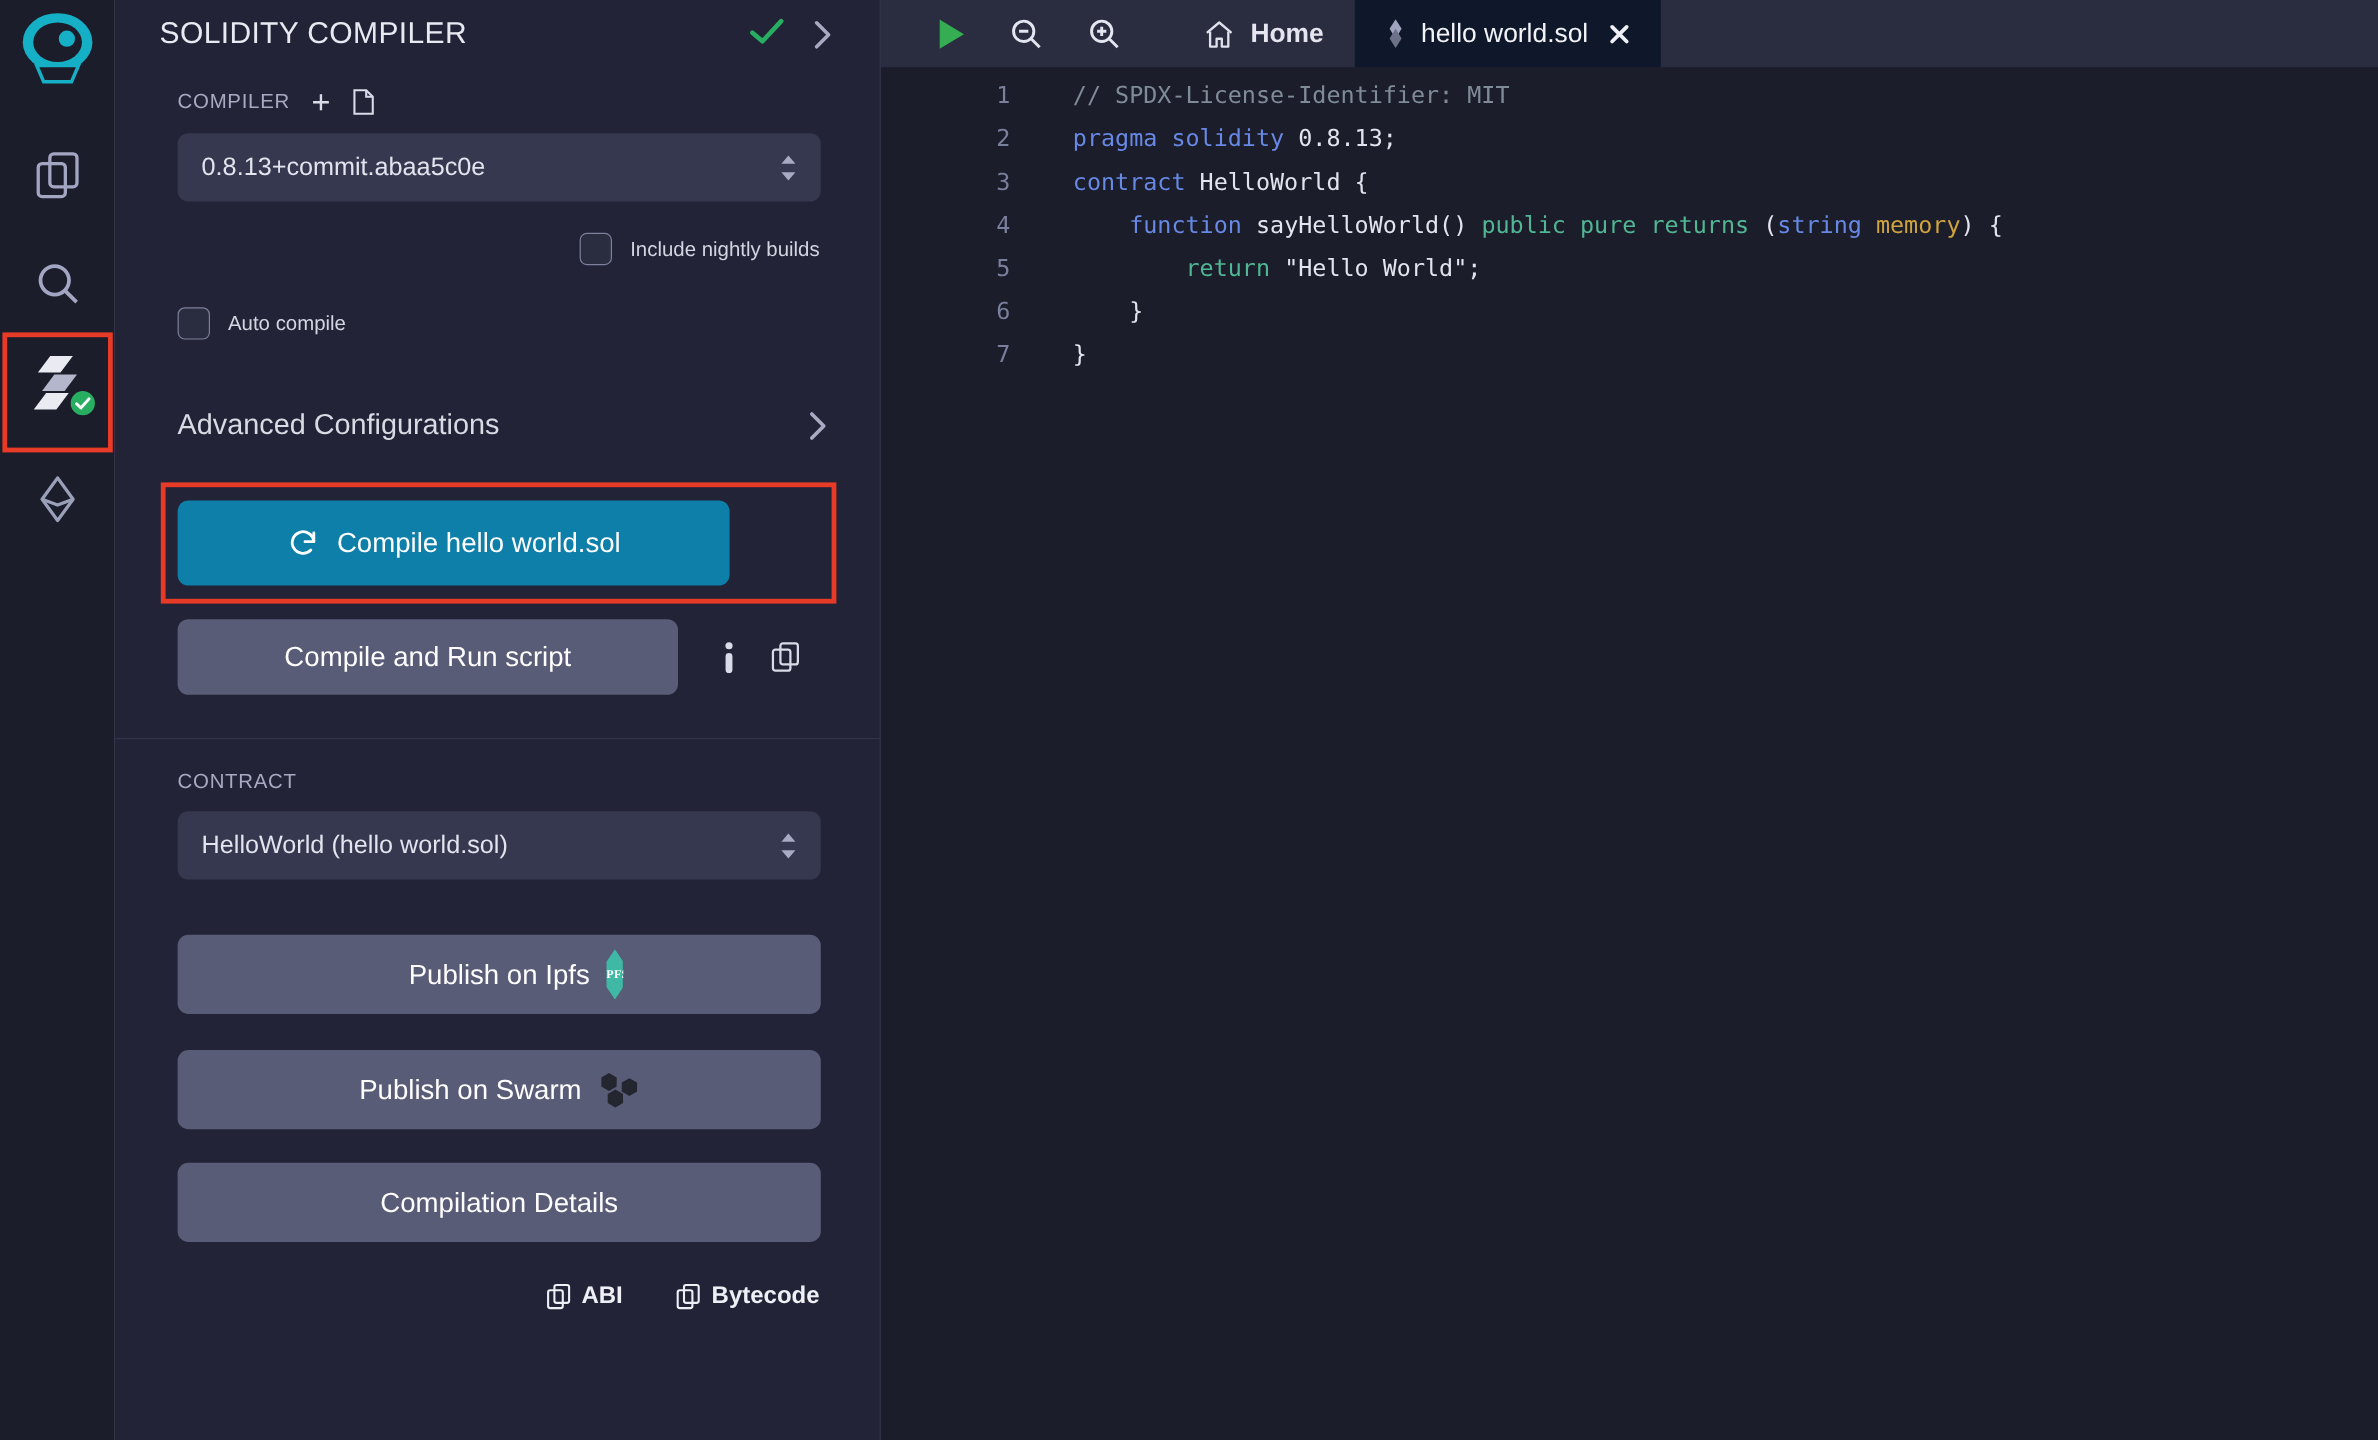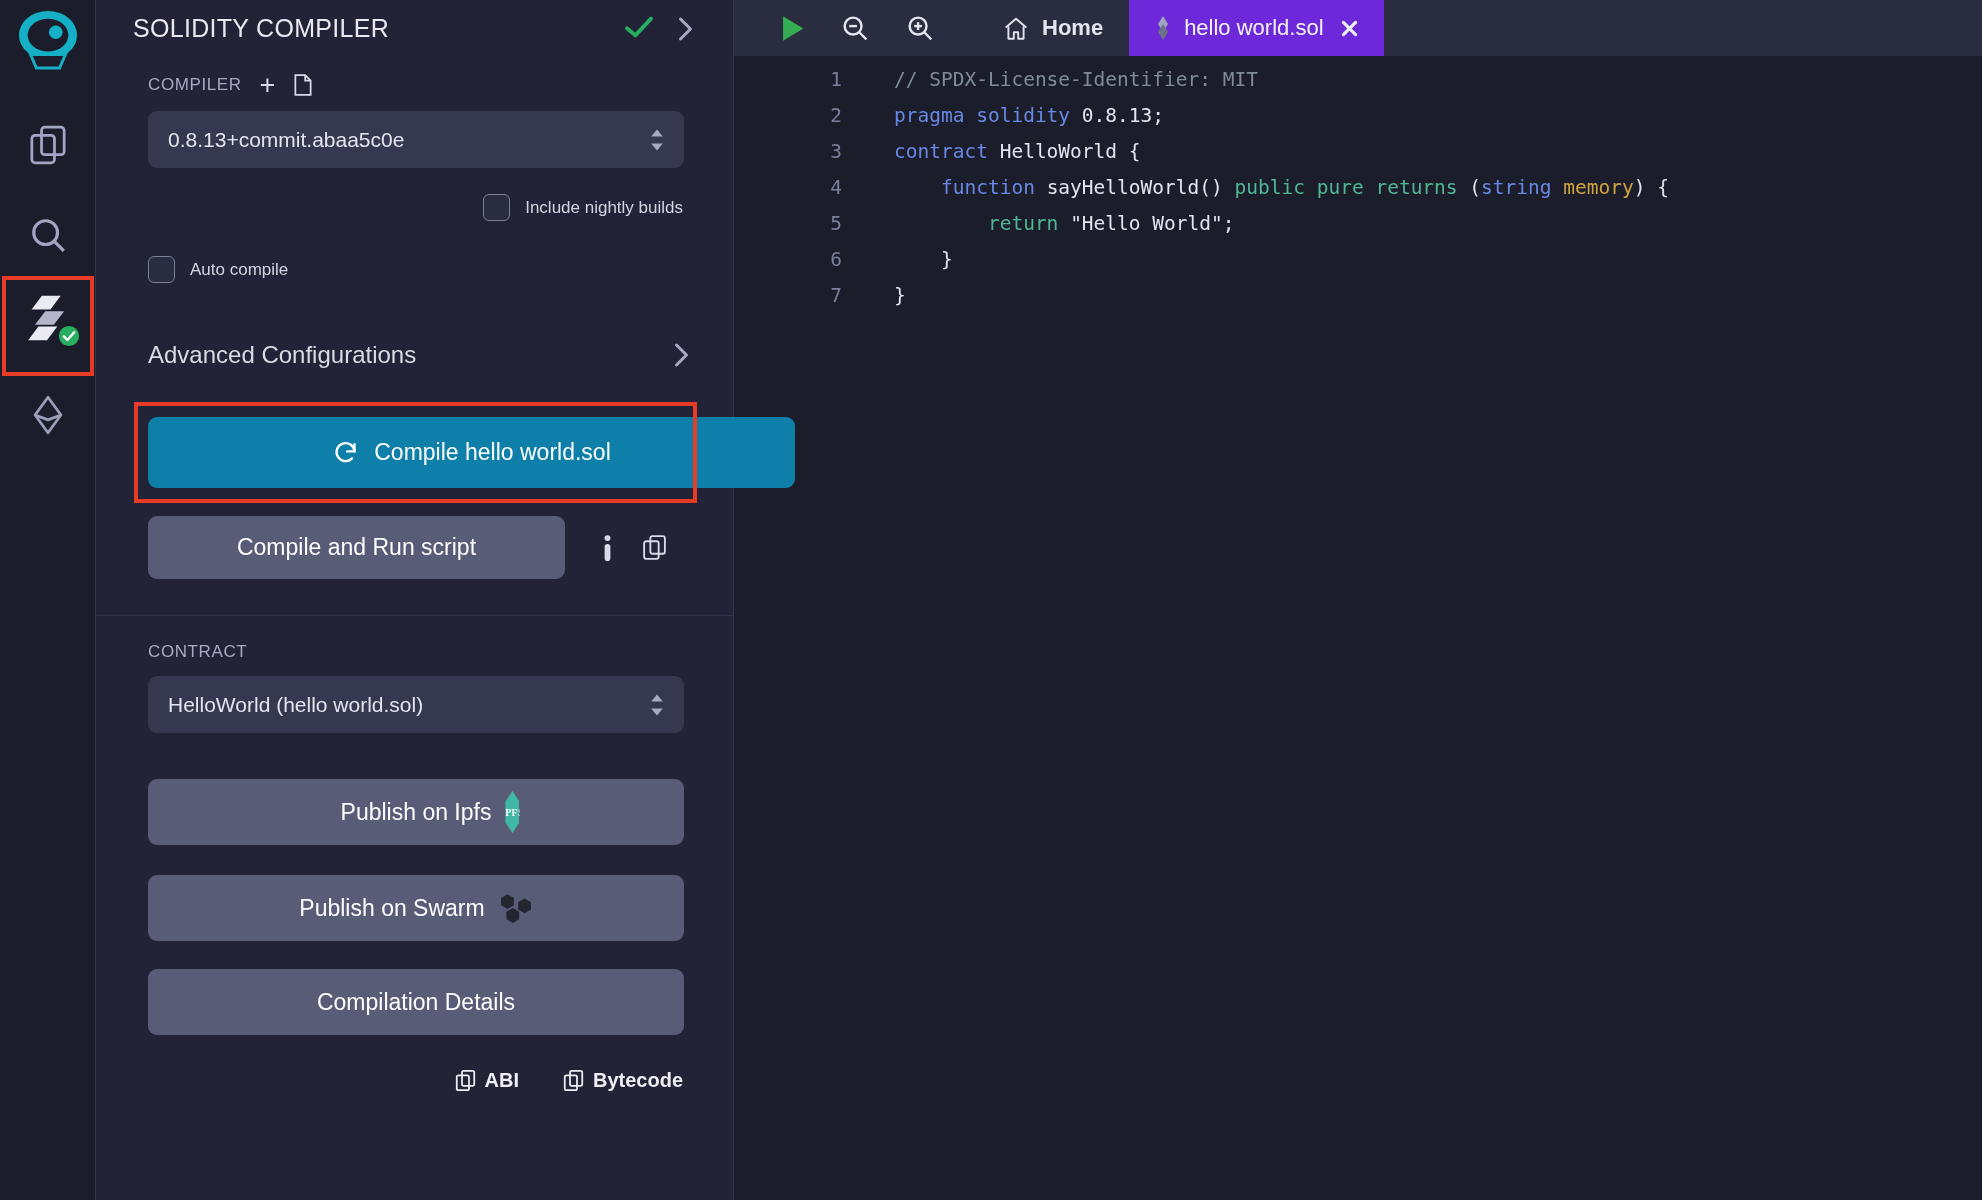--- a/index.html
+++ b/index.html
@@ -61,21 +61,21 @@
     margin: 58px 44px 0 52px; cursor: pointer;
   }
   .advanced-label { font-size: 24px; color: #d8dae4; }
 
   .annotated-wrap { position: relative; margin: 48px 50px 0 52px; }
   .btn {
     border: none; border-radius: 9px; color: #fdfdfe; font-size: 23px; cursor: pointer;
     display: flex; align-items: center; justify-content: center;
     font-family: "Liberation Sans", sans-serif;
   }
-  .btn-compile { width: 647px; height: 71px; background: #0d7fa9; gap: 15px; }
+  .btn-compile { width: 460px; height: 71px; background: #0d7fa9; gap: 15px; }
   .run-row { display: flex; align-items: center; margin: 28px 50px 0 52px; }
   .btn-run { width: 417px; height: 63px; background: #595c76; }
   .icon-btn { background: none; border: none; cursor: pointer; display: flex; align-items: center; }
   .run-info { margin-left: 38px; }
   .run-copy { margin-left: 30px; }
 
   .divider { height: 1px; background: #32344a; margin-top: 36px; }
   .contract-label-row { margin: 26px 50px 0 52px; }
 
   .btn-gray { width: 536px; height: 66px; background: #595c76; gap: 14px; }
@@ -97,21 +97,21 @@
   
   .editor { flex: 1; display: flex; flex-direction: column; background: #1c1d2b; min-width: 0; }
   .tab-bar { height: 56px; flex: none; background: #2a2c3f; display: flex; align-items: stretch; }
   .tools { display: flex; align-items: center; gap: 36px; margin-left: 46px; }
   .tab {
     display: flex; align-items: center; gap: 13px; padding: 0 26px; cursor: pointer;
     font-size: 22px; color: #e4e5ee; border: none; background: transparent;
     font-family: "Liberation Sans", sans-serif;
   }
   .tab-home { margin-left: 42px; font-weight: bold; }
-  .tab-active { background: #6d28d9; color: #f2f3f7; }
+  .tab-active { background: #0f172a; color: #f2f3f7; }
   .tab-close { background: none; border: none; cursor: pointer; display: flex; margin-left: 4px; }
 
   .code-area { flex: 1; padding-top: 6px; font-family: "DejaVu Sans Mono", monospace; font-size: 19.5px; cursor: text; }
   .code-line { display: flex; line-height: 36px; white-space: pre; }
   .ln { width: 108px; flex: none; text-align: right; color: #7a7f9d; user-select: none; }
   .lc { padding-left: 52px; color: #e3e5ee; }
   .tok-comment { color: #7f8c98; }
   .tok-keyword { color: #6789e5; }
   .tok-modifier { color: #50b794; }
   .tok-storage { color: #cfa43f; }

